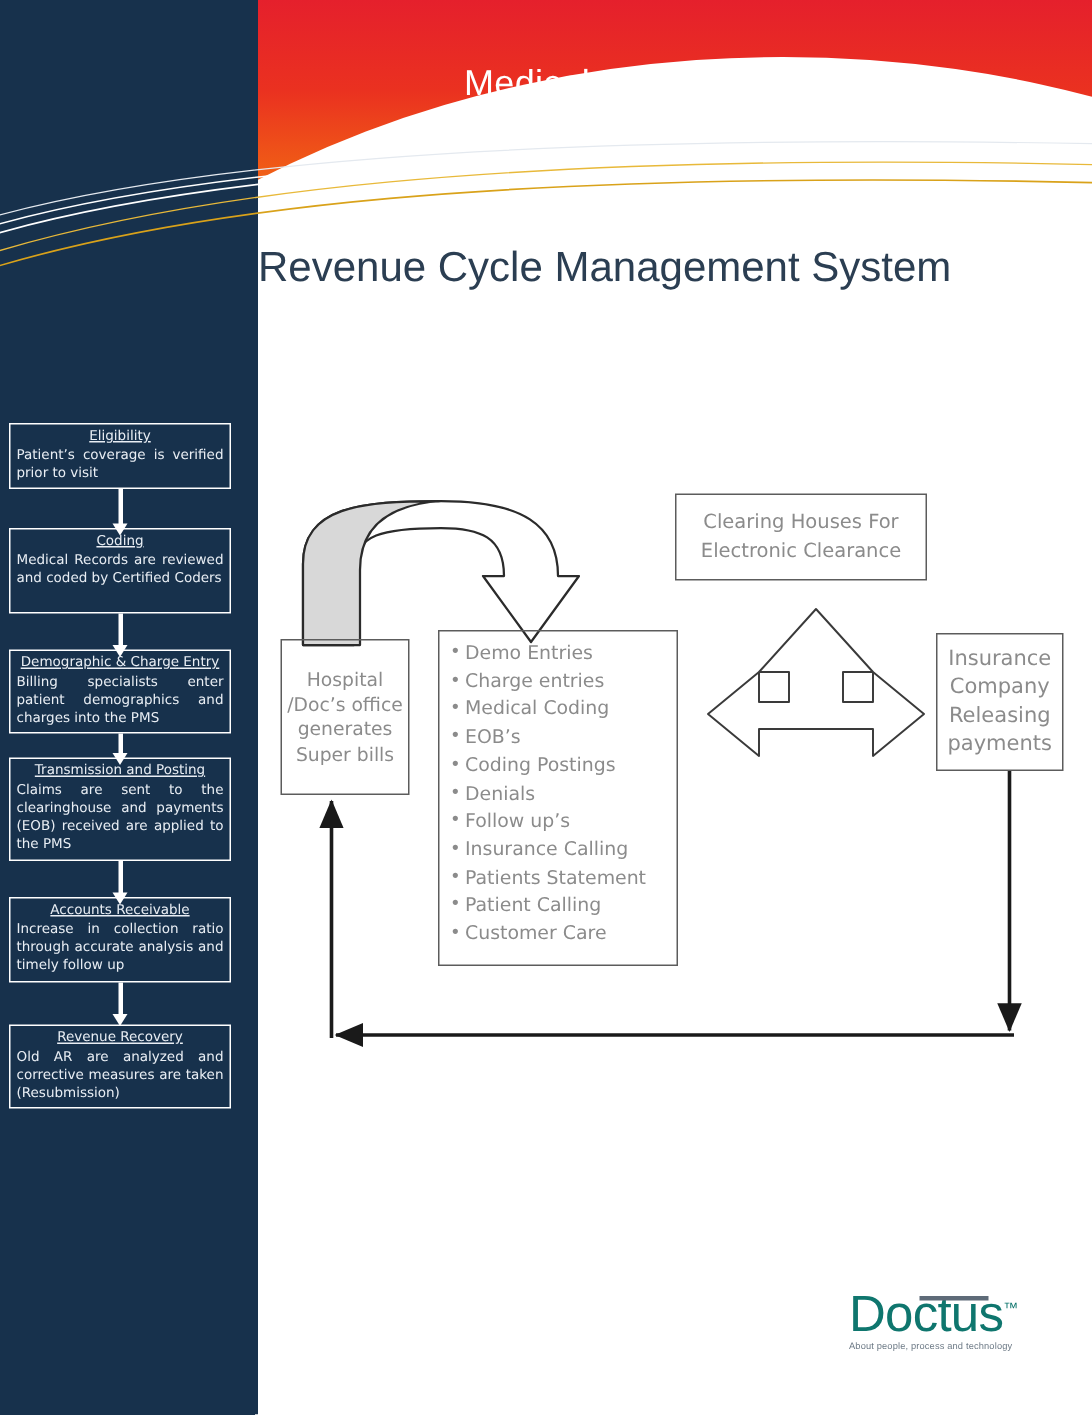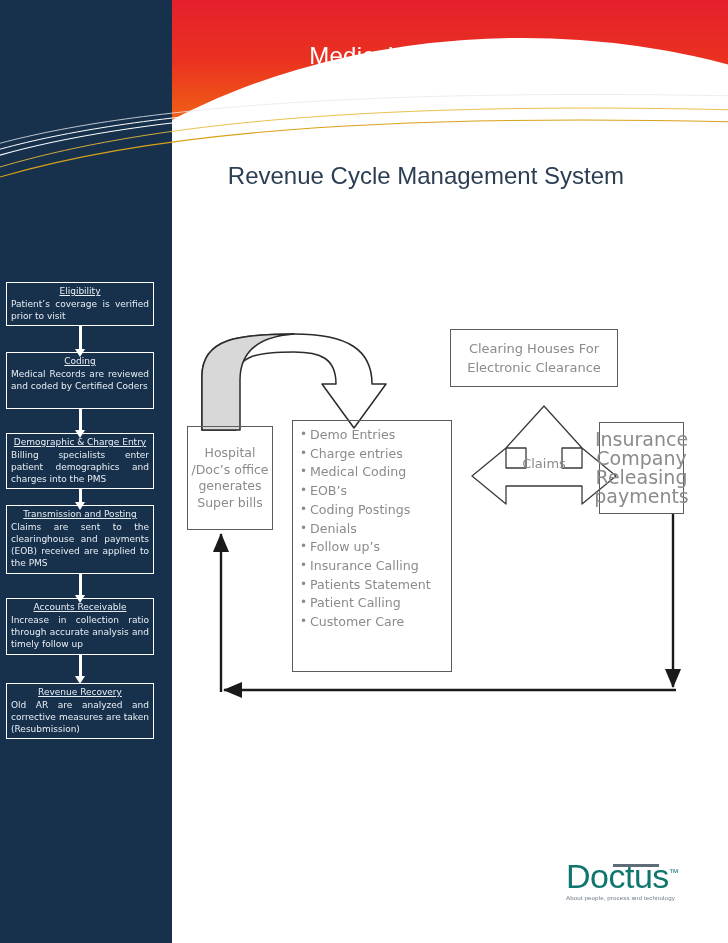--- a/index.html
+++ b/index.html
@@ -42,21 +42,21 @@
     border-radius:50% 50% 0 0 / 100% 100% 0 0;
   }
   
   .lines{position:absolute;left:0;top:0;width:728px;height:180px;z-index:3;pointer-events:none;}
 
   .subtitle{
     position:absolute;left:172px;top:162px;width:452px;
     text-align:right;
     color:#2b3e52;
     font-family:"Liberation Sans", sans-serif;
-    font-size:24px;
+    font-size:28px;
     z-index:4;
     white-space:nowrap;
   }
 
   
   .step{
     position:absolute;left:6px;width:148px;
     border:1px solid #ffffff;
     color:#e9eef4;
     font-family:"DejaVu Sans", sans-serif;
@@ -89,23 +89,23 @@
     box-sizing:border-box;
     color:#8b8b8b;
     font-family:"DejaVu Sans", sans-serif;
     background:transparent;
     z-index:6;
   }
   .dbox.center{display:flex;flex-direction:column;align-items:center;justify-content:center;text-align:center;}
 
   #hospital-box{left:187px;top:426px;width:86px;height:104px;font-size:12.5px;line-height:16.5px;}
   #clearing-box{left:450px;top:329px;width:168px;height:58px;font-size:13px;line-height:19px;}
-  #insurance-box{left:599px;top:422px;width:85px;height:92px;font-size:19px;line-height:19px;}
-
-  #services-box{left:292px;top:420px;width:160px;height:252px;padding:5px 0 0 6px;}
+  #insurance-box{left:624px;top:422px;width:85px;height:92px;font-size:14px;line-height:19px;}
+
+  #services-box{left:292px;top:420px;width:160px;height:224px;padding:5px 0 0 6px;}
   #services-box ul{margin:0;padding:0;list-style:none;}
   #services-box li{
     font-size:12.6px;line-height:18.7px;color:#8b8b8b;
     padding-left:11px;position:relative;white-space:nowrap;
   }
   #services-box li:before{
     content:"\2022";position:absolute;left:1px;top:-1px;font-size:12px;color:#8b8b8b;
   }
 
   
@@ -213,21 +213,20 @@
     <path d="M6,98 L6,44 C6,6 44,2 98,2 L98,2 C152,2 176,18 176,52
              L190,52 L158,96 L126,52 L140,52
              C140,26 124,20 98,20 C60,20 40,24 40,48 L40,98 Z" fill="none" stroke="#2b2b2b" stroke-width="1.5" stroke-linejoin="round"></path>
     <path d="M6,98 L6,44 C6,6 44,2 98,2 L98,2 C70,4 44,14 44,48 L44,98 Z" fill="#d8d8d8" stroke="#2b2b2b" stroke-width="1.5" stroke-linejoin="round"></path>
   </svg>
 
   <svg id="claims-arrow" viewBox="0 0 148 118">
     <path d="M74,2 L112,44 L92,44 L92,64 L112,64 L112,44
              L146,72 L112,100 L112,82 L36,82 L36,100 L2,72 L36,44 L36,64 L56,64 L56,44 L36,44 Z" fill="none" stroke="#3a3a3a" stroke-width="1.3" stroke-linejoin="round"></path>
   </svg>
-  <div id="claims-label">Claims</div>
 
   <div class="dbox center" id="clearing-box">
     <span>Clearing Houses For Electronic Clearance</span>
   </div>
 
   <div class="dbox center" id="hospital-box">
     <span>Hospital /Doc’s office generates Super bills</span>
   </div>
 
   <div class="dbox center" id="insurance-box">

